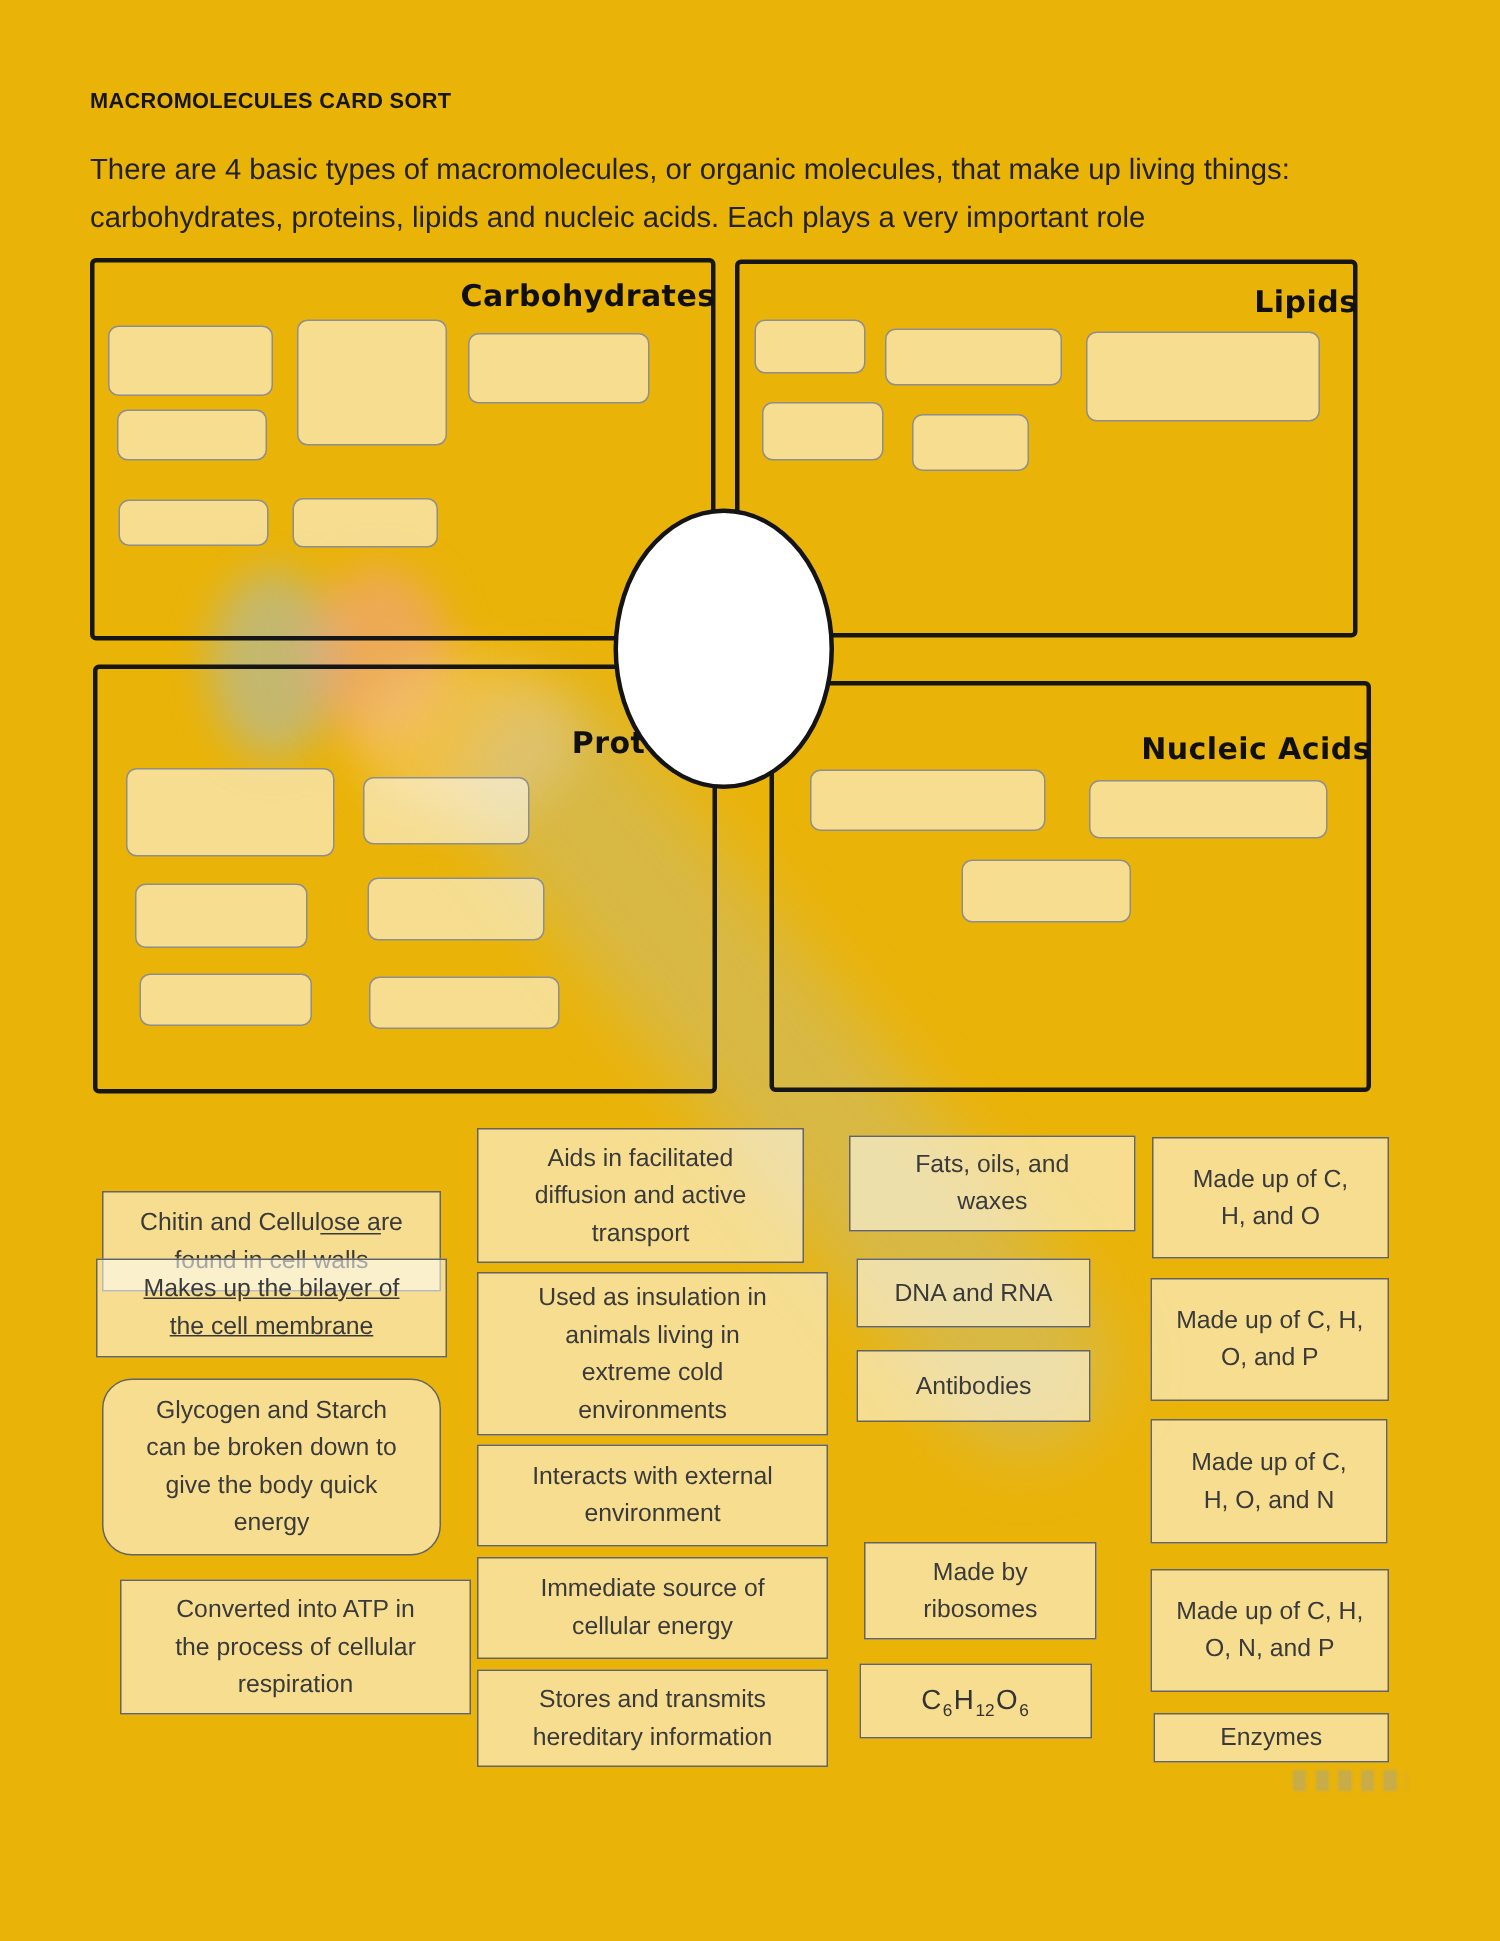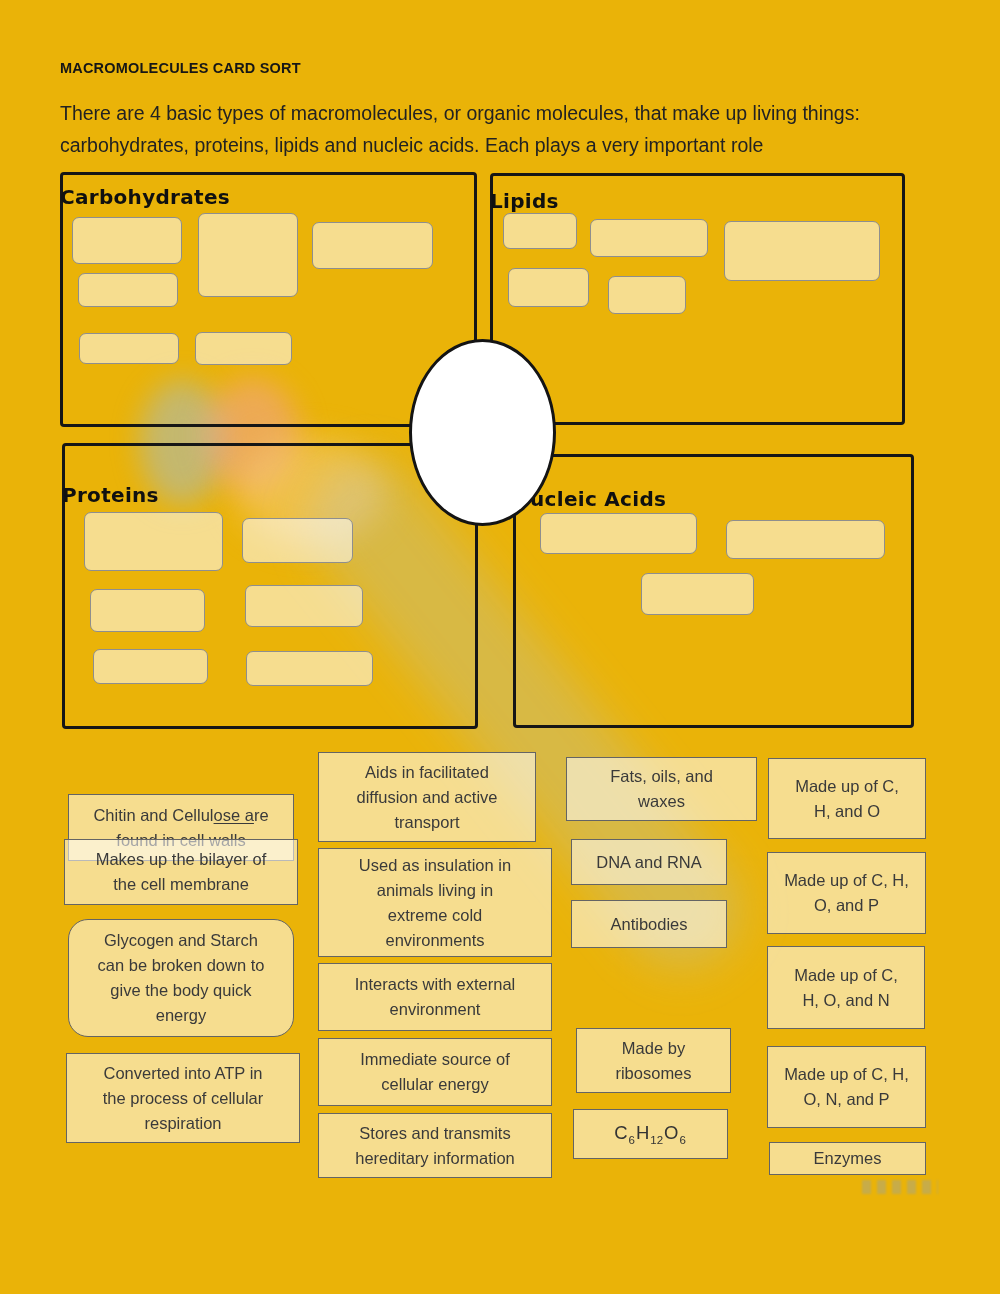--- a/index.html
+++ b/index.html
@@ -40,21 +40,21 @@
     font-size:19.5px;line-height:32px;color:#222;z-index:2;
   }
   .intro span{display:block;}
   
   .quad{
     position:absolute;z-index:1;
     border:3px solid #161616;border-radius:4px;
     box-sizing:border-box;background:transparent;
   }
   .qtitle{
-    position:absolute;z-index:2;text-align:left;
+    position:absolute;z-index:2;text-align:right;
     font-family:"DejaVu Sans", sans-serif;
     font-weight:700;font-size:20px;color:#101010;letter-spacing:.3px;
   }
   .slot{
     position:absolute;z-index:2;
     border:1.6px solid #8e8e8e;border-radius:7px;
     box-sizing:border-box;background:rgba(255,255,255,.55);
   }
   .oval{
     position:absolute;z-index:3;
@@ -130,35 +130,35 @@
   <div class="slot" style="left:641px;top:573px;width:113px;height:42px;"></div>
 
   <div class="oval"></div>
 
   <div class="card" style="left:68px;top:757px;width:226px;height:67px;margin-top:37px;">
     <div class="card-inner">
       <span class="ln"><span>Chitin and Cellul</span><span class="u">ose a</span><span>re</span></span>
       <span class="ln">found in cell walls</span>
     </div>
   </div>
-  <div class="card" style="left:64px;top:839px;width:234px;height:66px;">
+  <div class="card" style="left:64px;top:839px;width:234px;height:66px;text-decoration:underline;">
     <div class="card-inner">
       <span class="ln">Makes up the bilayer of</span>
       <span class="ln">the cell membrane</span>
     </div>
   </div>
   <div class="card" style="left:68px;top:919px;width:226px;height:118px;border-radius:20px;">
     <div class="card-inner">
       <span class="ln">Glycogen and Starch</span>
       <span class="ln">can be broken down to</span>
       <span class="ln">give the body quick</span>
       <span class="ln">energy</span>
     </div>
   </div>
-  <div class="card" style="left:66px;top:1053px;width:234px;height:90px;text-align:center;">
+  <div class="card" style="left:80px;top:1053px;width:234px;height:90px;text-align:center;">
     <div class="card-inner">
       <span class="ln">Converted into ATP in</span>
       <span class="ln">the process of cellular</span>
       <span class="ln">respiration</span>
     </div>
   </div>
 
   <div class="card" style="left:318px;top:752px;width:218px;height:90px;">
     <div class="card-inner">
       <span class="ln">Aids in facilitated</span>

